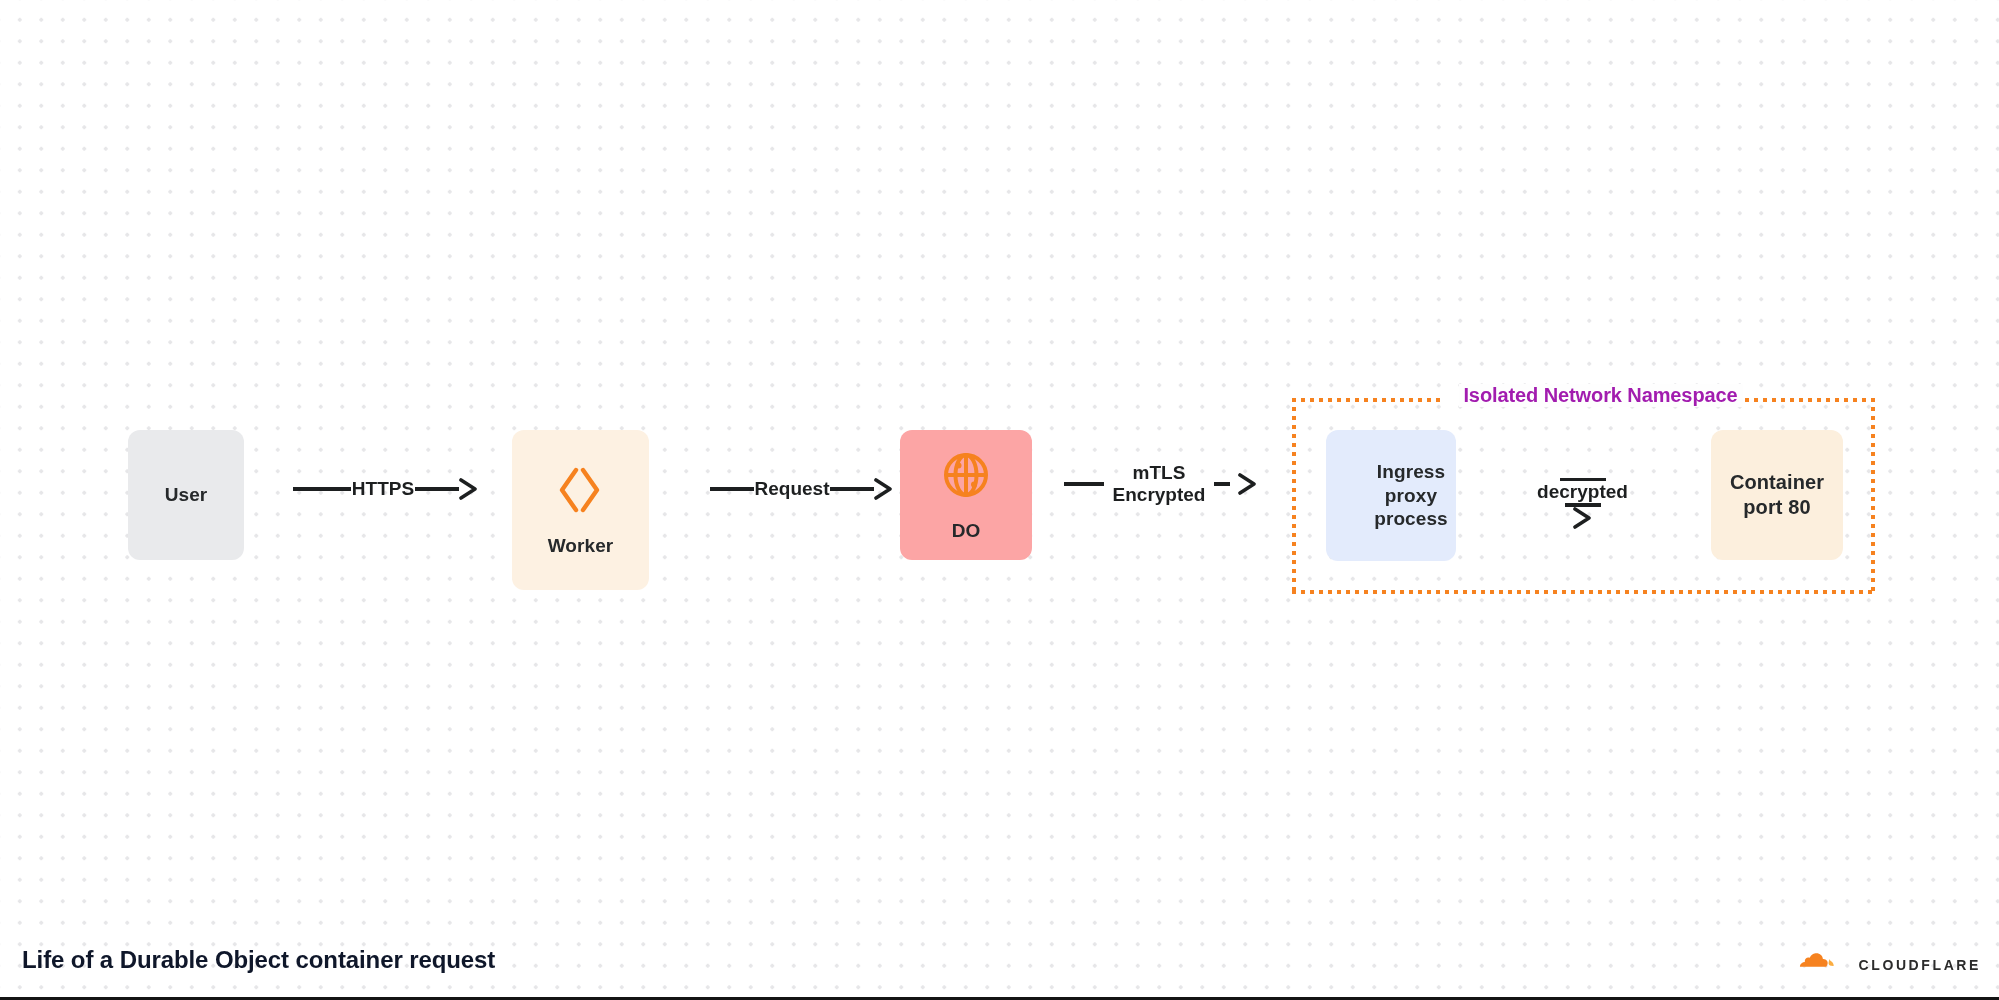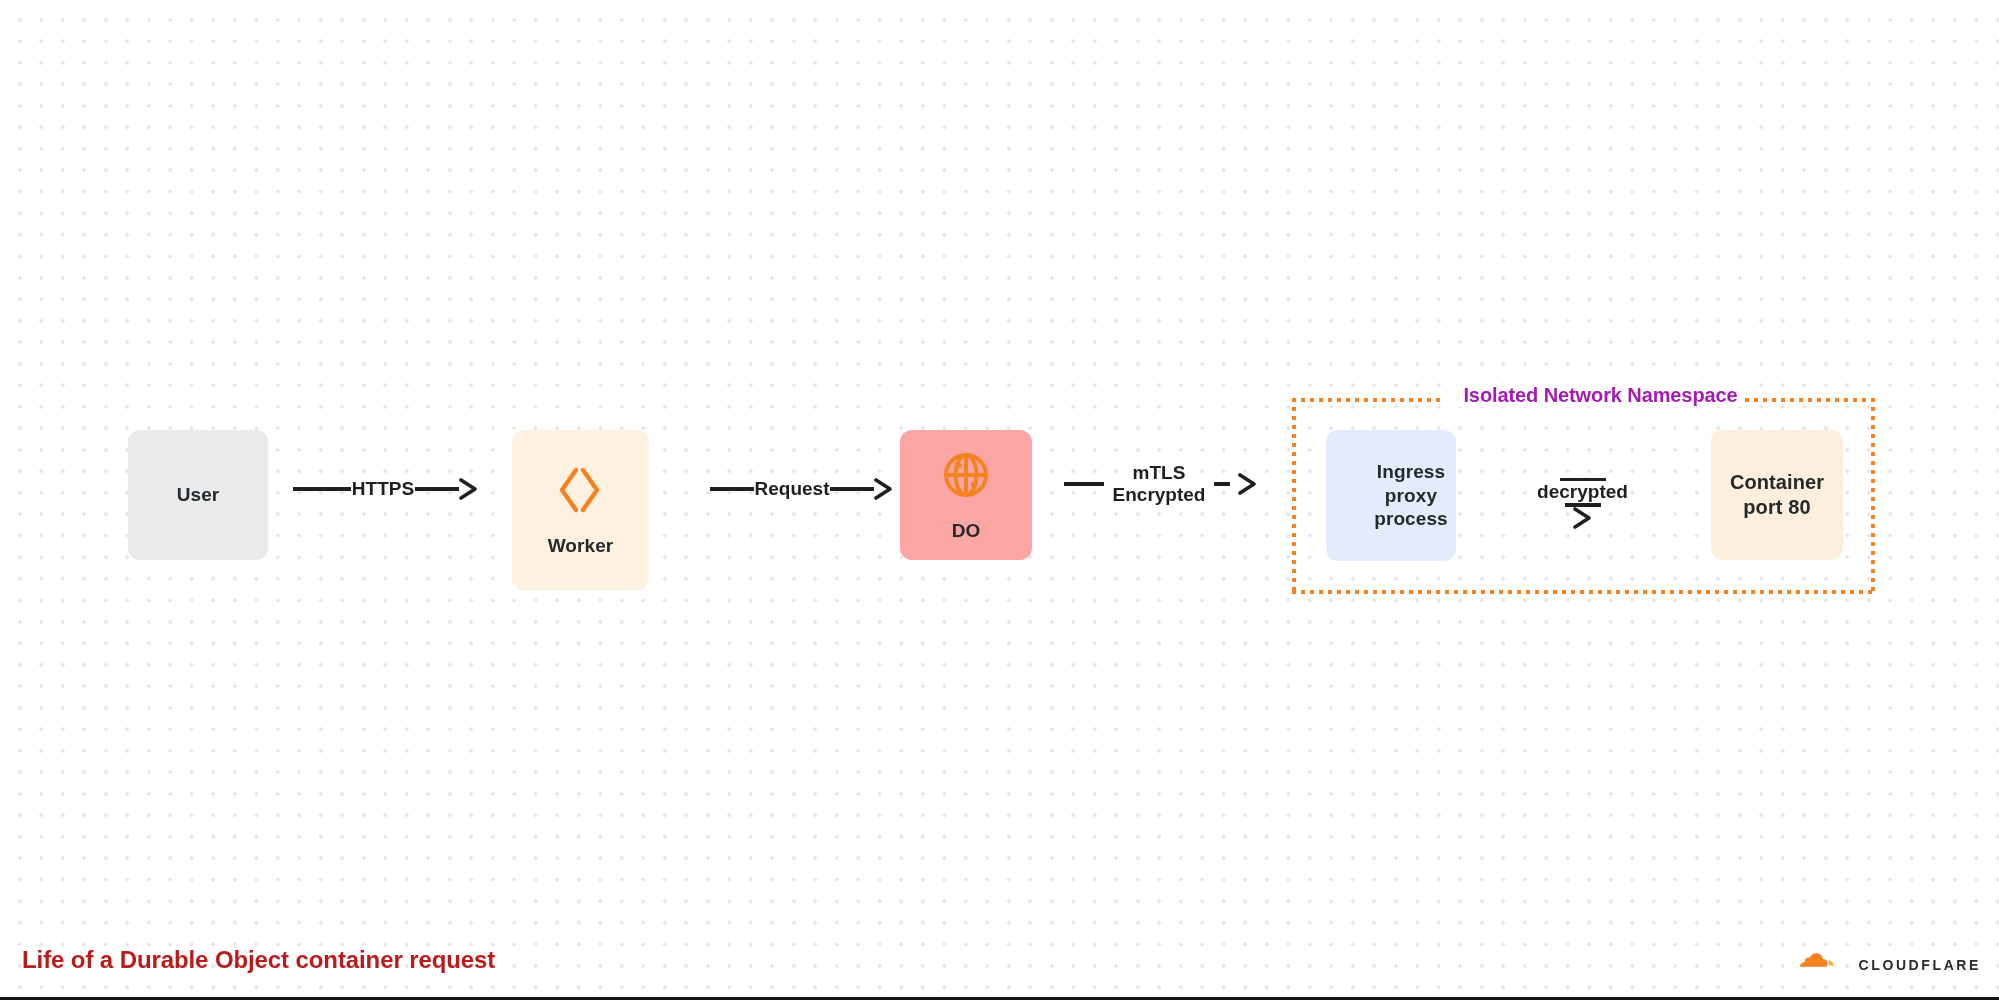--- a/index.html
+++ b/index.html
@@ -34,21 +34,21 @@
   .node-label {
     font-weight: bold;
     color: #26292b;
     letter-spacing: 0.1px;
     line-height: 1.25;
     white-space: pre-line;
   }
 
   
   #node-user {
-    left: 128px; top: 430px; width: 140px; height: 130px;
+    left: 128px; top: 430px; width: 116px; height: 130px;
     background: #e9eaec;
     align-items: center;
   }
   #node-user .node-label { font-size: 19px; }
 
   
   #node-worker {
     left: 512px; top: 430px; width: 137px; height: 160px;
     background: #fdf1e2;
   }
@@ -145,21 +145,21 @@
   #conn-request { left: 700px;  top: 478px; width: 204px; }
   #conn-mtls    { left: 1058px; top: 462px; width: 206px; gap: 8px; }
   #conn-decrypt { left: 1480px; top: 478px; width: 205px; flex-direction: column; }
 
   
   #caption {
     position: absolute;
     left: 22px; top: 946px;
     font-size: 24px;
     font-weight: bold;
-    color: #b91c1c;
+    color: #0f172a;
     letter-spacing: -0.1px;
   }
 
   
   #cf-logo {
     position: absolute;
     right: 18px; top: 952px;
     display: flex;
     align-items: center;
     gap: 22px;

